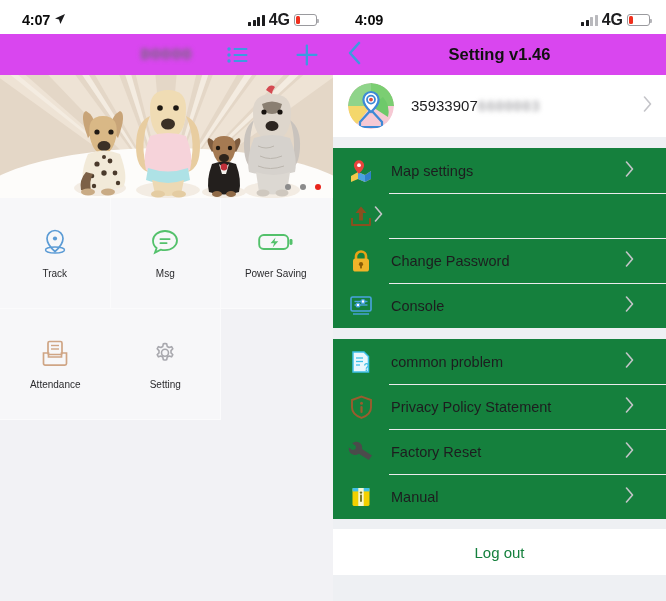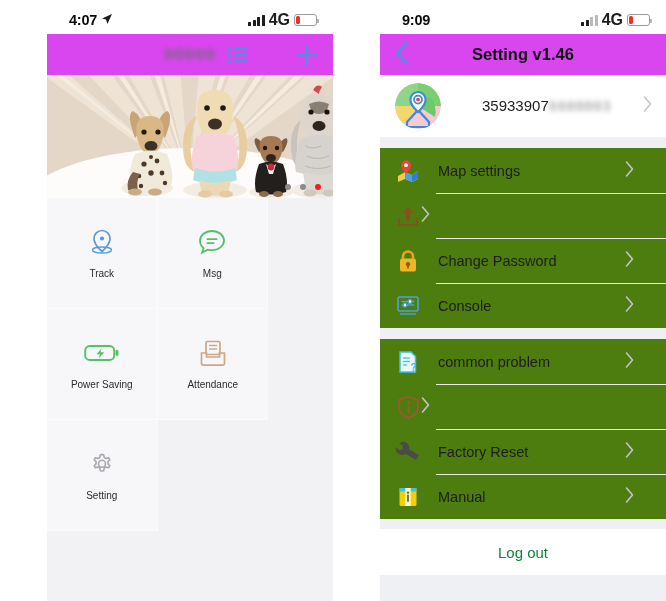--- a/index.html
+++ b/index.html
@@ -3,21 +3,21 @@
 <meta charset="utf-8">
 <style>
   * { box-sizing: border-box; margin: 0; padding: 0; }
   html, body {
     width: 666px; height: 601px;
     background: #ffffff;
     font-family: "Liberation Sans", sans-serif;
     overflow: hidden;
   }
   .screens { display: flex; width: 666px; height: 601px; }
-  .screen { width: 333px; height: 601px; position: relative; overflow: hidden; margin-left: 47px; }
+  .screen { width: 333px; height: 601px; position: relative; overflow: hidden; }
 
   
   .statusbar {
     height: 34px; display: flex; align-items: center;
     justify-content: space-between;
     padding: 6px 16px 0 22px; background: #fff;
   }
   .sb-time { font-size: 14.5px; font-weight: bold; color: #0b0b0b; letter-spacing: -0.2px; }
   .sb-left { display: flex; align-items: center; gap: 4px; }
   .loc-arrow { display: inline-block; }
@@ -96,38 +96,38 @@
   .tile-label { font-size: 10px; color: #2b2b2e; }
   .tile-ico { height: 30px; display: flex; align-items: center; }
 
   
   .settings-body { background: #eef0f3; height: 526px; padding-top: 0; }
   .card { background: #fff; }
   .gap { height: 11px; }
   .gap-sm { height: 10px; }
   .profile {
     height: 62px; display: flex; align-items: center;
-    padding: 0 14px 0 15px; cursor: pointer; background: #fff; gap: 24px;
+    padding: 0 14px 0 15px; cursor: pointer; background: #fff;
   }
   .avatar {
     width: 46px; height: 46px; border-radius: 50%;
     overflow: hidden; flex: 0 0 auto;
   }
   .profile-id {
     margin-left: 17px; font-size: 15px; color: #1d1d1f; flex: 1;
     display: flex; align-items: baseline;
   }
   .id-blur {
     filter: blur(2.4px); color: #8d8d92; letter-spacing: 0.5px;
     font-family: "Liberation Mono", monospace; font-size: 14px;
   }
   .row {
     height: 45px; display: flex; align-items: center;
     padding-left: 15px; padding-right: 32px;
-    cursor: pointer; position: relative; background: #4d7c0f;
+    cursor: pointer; position: relative; background: #15803d;
   }
   .row + .row::before {
     content: ""; position: absolute; top: 0; left: 56px; right: 0;
     height: 1px; background: #ebebed;
   }
   .row-ico {
     width: 26px; height: 26px; flex: 0 0 auto;
     display: flex; align-items: center; justify-content: center;
   }
   .row-label { margin-left: 17px; font-size: 14.5px; color: #1d1d1f; flex: 1; }
@@ -363,21 +363,21 @@
         <div class="tile empty"></div>
         <div class="tile empty"></div>
       </div>
     </div>
   </div>
 
   <div class="screen">
 
     <div class="statusbar">
       <div class="sb-left">
-        <span class="sb-time">9:09</span>
+        <span class="sb-time">4:09</span>
       </div>
       <div class="sb-right">
         <span class="bars faded">
             <i></i>
             <i></i>
             <i></i>
             <i></i>
           </span>
         <span class="net">4G</span>
         <span class="batt">
@@ -524,20 +524,21 @@
         </div>
 
         <div class="row">
           <span class="row-ico">
             <svg width="23" height="24" viewBox="0 0 23 24">
               <path d="M11.5 1.6 L21 5 v7.5 c0 5.5 -5 8.8 -9.5 10.4 C7 21.3 2 18 2 12.5 V5z" fill="none" stroke="#9b5b2e" stroke-width="1.9"></path>
               <circle cx="11.5" cy="8.2" r="1.5" fill="#9b5b2e"></circle>
               <rect x="10.4" y="11" width="2.2" height="7" rx="1.1" fill="#9b5b2e"></rect>
             </svg>
           </span>
+          <span class="row-label">Privacy Policy Statement</span>
           <span class="chev">
             <svg width="9" height="16" viewBox="0 0 9 16">
                 <path d="M1.5 1 L7.5 8 L1.5 15" fill="none" stroke="#c4c4c9" stroke-width="1.6" stroke-linecap="round" stroke-linejoin="round"></path>
               </svg>
           </span>
         </div>
 
         <div class="row">
           <span class="row-ico">
             <svg width="26" height="24" viewBox="0 0 26 24">

